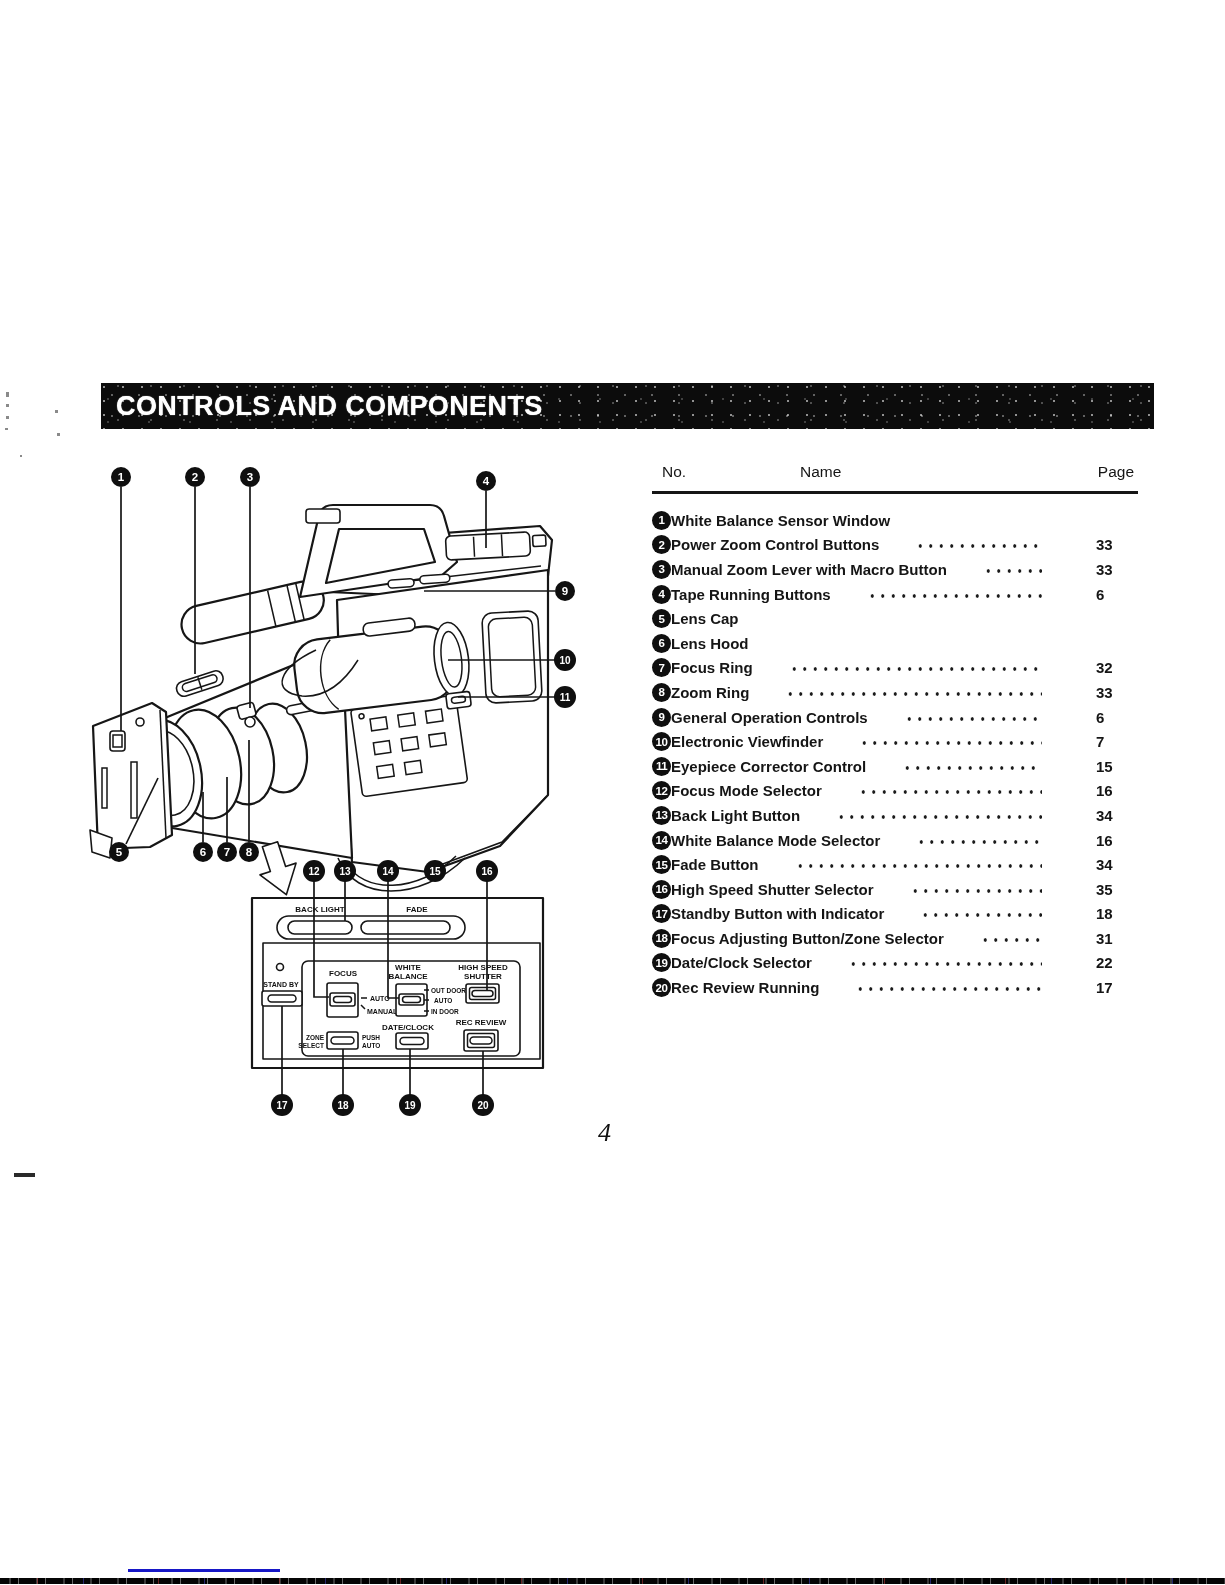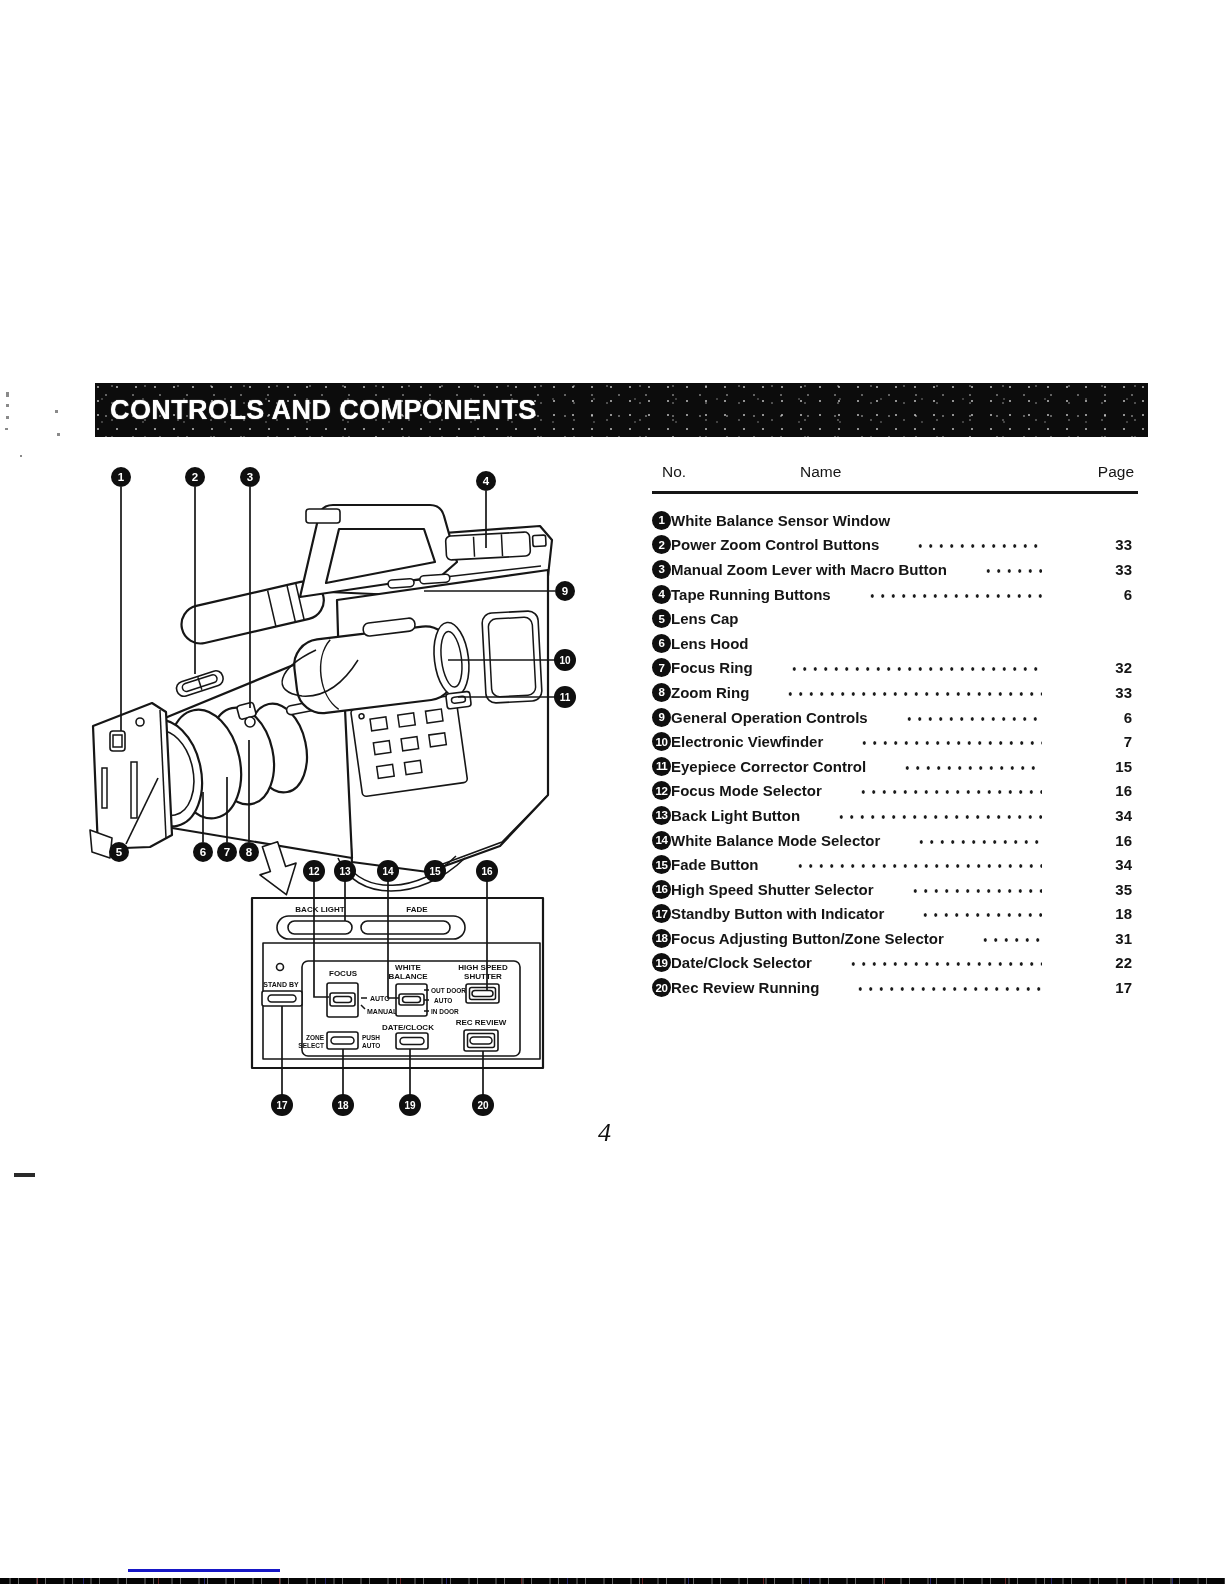--- a/index.html
+++ b/index.html
@@ -1,19 +1,19 @@
 <!DOCTYPE html>
 <html><head>
 <meta charset="utf-8">
 <style>
   html,body{margin:0;padding:0;background:#e8e8e8}
   .page{position:relative;width:1225px;height:1585px;background:#fff;overflow:hidden;
         font-family:"Liberation Sans",sans-serif;color:#151515}
   
-  .banner{position:absolute;left:95px;top:383px;width:1053px;height:54px;
+  .banner{position:absolute;left:101px;top:383px;width:1053px;height:46px;
     background-color:#0c0c0c;
     background-image:
       radial-gradient(circle at 3px 4px, rgba(255,255,255,.55) .9px, transparent 1.3px),
       radial-gradient(circle at 11px 12px, rgba(255,255,255,.35) .8px, transparent 1.2px),
       radial-gradient(circle at 17px 3px, rgba(255,255,255,.28) .7px, transparent 1.1px),
       radial-gradient(circle at 7px 16px, rgba(255,255,255,.22) .9px, transparent 1.3px);
     background-size:19px 14px,27px 21px,33px 17px,41px 23px;
     display:flex;align-items:center}
   .banner-title{color:#fff;font-size:27px;font-weight:700;letter-spacing:.4px;padding-left:15px;
     text-shadow:0 0 1px #fff}
@@ -25,21 +25,21 @@
   .th-page{position:absolute;right:4px;top:2px}
   .tbody{margin-top:14px}
   .trow{display:flex;align-items:center;height:24.6px;font-size:15px;font-weight:700;white-space:nowrap}
   .badge{flex:0 0 19px;width:19px;height:19px;border-radius:50%;background:#0f0f0f;color:#fff;
     display:flex;align-items:center;justify-content:center;font-size:11.5px;font-weight:700;letter-spacing:-.5px}
   .rname{margin-left:0}
   .dots{flex:1;height:12px;margin:3px 54px 0 36px;
     background-image:radial-gradient(circle,#1a1a1a 1.5px,transparent 1.9px);
     background-size:10.5px 6px;background-repeat:repeat-x;background-position:0 50%}
   .noleader .dots{background-image:none}
-  .rpage{flex:0 0 36px;text-align:right;padding-right:6px}
+  .rpage{flex:0 0 36px;padding-right:6px}
   
   .diagram{position:absolute;left:85px;top:450px}
   .s2{fill:#fff;stroke:#161616;stroke-width:2.2;stroke-linejoin:round}
   .s1{fill:#fff;stroke:#161616;stroke-width:1.6;stroke-linejoin:round}
   .w{fill:none;stroke:#161616;stroke-width:1.5}
   .ld{fill:none;stroke:#161616;stroke-width:1.7}
   .pl{font:700 8px "Liberation Sans",sans-serif;fill:#111}
   .pl7{font:700 7px "Liberation Sans",sans-serif;fill:#111}
   .pl65{font:700 6.5px "Liberation Sans",sans-serif;fill:#111}
   .co circle{fill:#0f0f0f}

